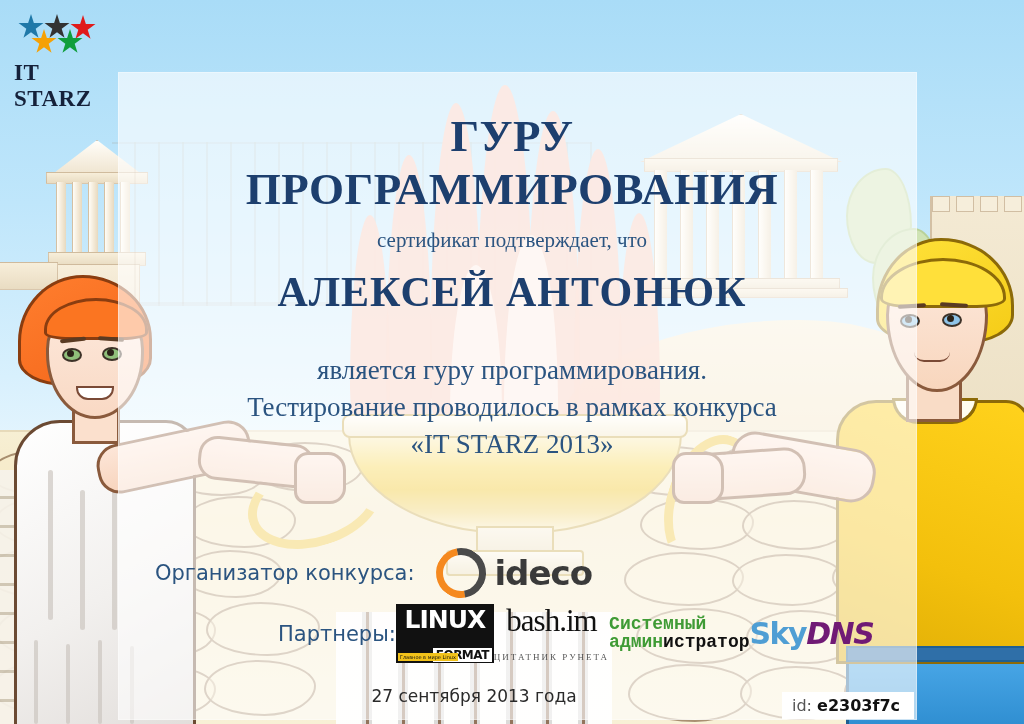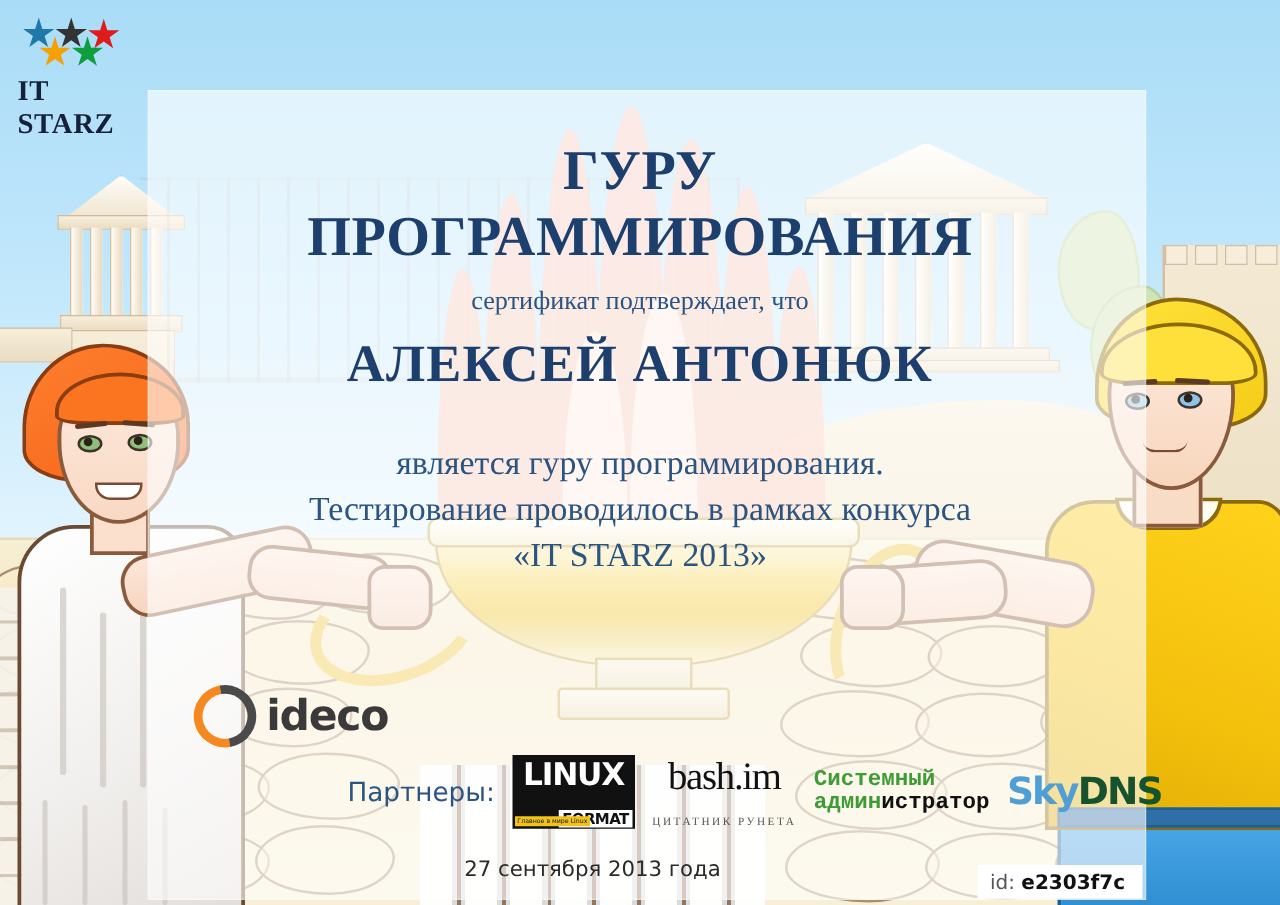--- a/index.html
+++ b/index.html
@@ -127,21 +127,21 @@
   #t1{top:110px;font-size:45px;}
   #t2{top:163px;font-size:45px;}
   .subline{position:absolute;left:0;right:0;text-align:center;color:#2b5480;font-size:21px;top:228px;}
   .name{position:absolute;left:0;right:0;text-align:center;color:#1d3f6e;
     font-weight:bold;font-size:42px;top:268px;letter-spacing:1px;}
   .body-l{position:absolute;left:0;right:0;text-align:center;color:#2b5480;font-size:27px;margin-top:20px;}
   #b1{top:335px;} #b2{top:372px;} #b3{top:409px;}
 
   .orgrow{position:absolute;left:155px;top:548px;display:flex;align-items:center;gap:22px;}
   .orglabel{color:#2b5480;font-size:21px;font-family:"DejaVu Sans",sans-serif;}
-  .partrow{position:absolute;left:278px;top:604px;display:flex;align-items:center;gap:14px;}
+  .partrow{position:absolute;left:278px;top:604px;display:flex;align-items:center;}
 
   
   .ideco{display:flex;align-items:center;gap:8px;}
   .ideco-ring{position:relative;width:36px;height:36px;border-radius:50%;
     border:7px solid #f5891f;border-top-color:#4a4a4a;border-right-color:#4a4a4a;
     transform:rotate(35deg);}
   .ideco-word{font-family:"DejaVu Sans",sans-serif;font-weight:bold;font-size:34px;color:#3a3a3a;letter-spacing:-1px;}
 
   
   .lf{width:98px;height:59px;background:#111;position:relative;overflow:hidden;
@@ -159,21 +159,21 @@
   .bash-sub{font-family:"Liberation Serif",serif;font-size:9px;color:#555;letter-spacing:2px;margin-top:17px;}
 
   
   .sysad{display:flex;flex-direction:column;line-height:.95;font-family:Liberation Mono, monospace;font-weight:bold;}
   .sys1{color:#3f9b35;font-size:18px;}
   .sys2{font-size:18px;}
   .sys2 .g{color:#3f9b35;} .sys2 .b{color:#111;}
 
   
   .skydns{font-family:"DejaVu Sans",sans-serif;font-weight:bold;font-size:30px;letter-spacing:-1.5px;}
-  .skydns .sky-t{color:#4f9ed4;} .skydns .dns-t{color:#14532d;}
+  .skydns .sky-t{color:#4f9ed4;} .skydns .dns-t{color:#701a75;font-style:italic;}
 
   .datebar{position:absolute;left:336px;top:686px;width:276px;text-align:center;
     font-family:"DejaVu Sans",sans-serif;font-size:17px;color:#2a2a2a;}
   .idbar{position:absolute;left:782px;top:692px;background:#fff;padding:4px 14px 4px 10px;
     font-family:"DejaVu Sans",sans-serif;font-size:16px;color:#222;}
   .idbar .k{color:#555;} .idbar .v{font-weight:bold;color:#111;}
 
   
   .logo{position:absolute;left:14px;top:14px;width:100px;}
   .stars{position:relative;height:44px;}
@@ -351,20 +351,21 @@
   <div class="content">
     <div class="title" id="t2">ПРОГРАММИРОВАНИЯ</div>
     <div class="title" id="t1">ГУРУ</div>
     <div class="subline">сертификат подтверждает, что</div>
     <div class="name">АЛЕКСЕЙ АНТОНЮК</div>
     <div class="body-l" id="b1">является гуру программирования.</div>
     <div class="body-l" id="b2">Тестирование проводилось в рамках конкурса</div>
     <div class="body-l" id="b3">«IT STARZ 2013»</div>
 
     <div class="orgrow">
+      <span class="orglabel">Организатор конкурса:</span>
       <span class="ideco">
         <span class="ideco-ring"></span>
         <span class="ideco-word">ideco</span>
       </span>
     </div>
 
     <div class="partrow">
       <span class="orglabel">Партнеры:</span>
 
       <span class="lf">

